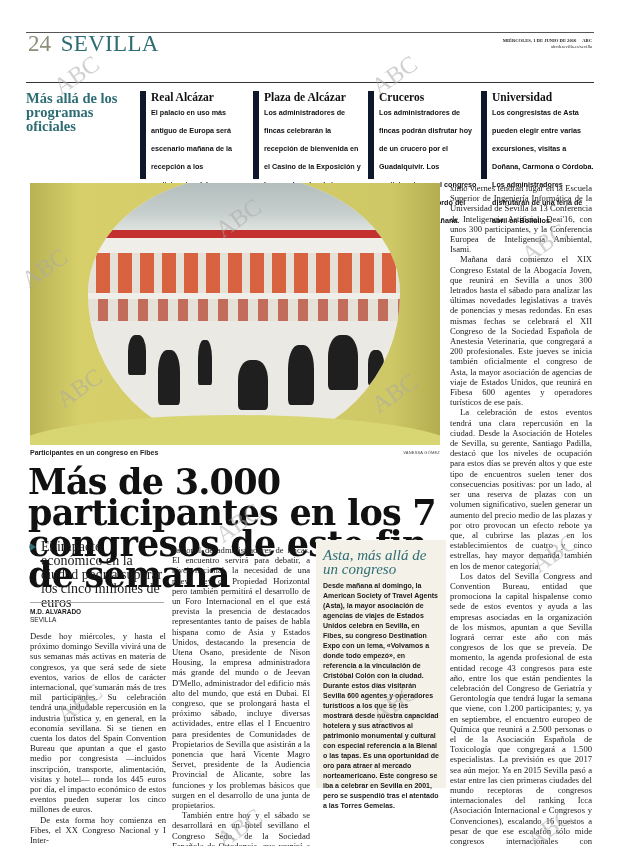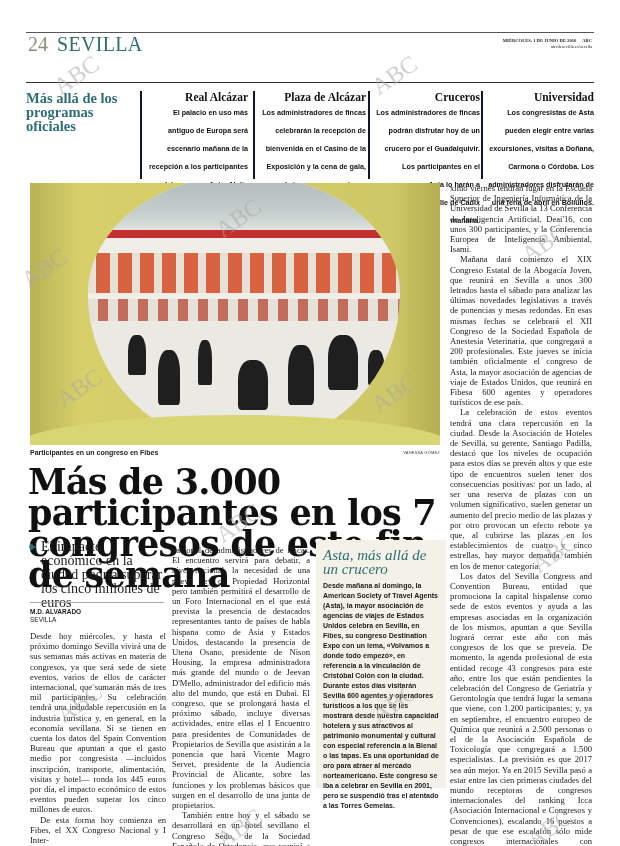--- a/index.html
+++ b/index.html
@@ -2,33 +2,33 @@
 <html><head>
 <meta charset="utf-8">
 <style>
   * { box-sizing: border-box; margin: 0; padding: 0; }
   html, body { width: 620px; height: 846px; background: #ffffff; overflow: hidden; }
   body { position: relative; font-family: "DejaVu Serif", serif; color: #1a1a1a; }
 
   .rule-top { position: absolute; left: 26px; right: 26px; top: 32px; height: 1px; background: #555; }
   .rule-sec { position: absolute; left: 26px; right: 26px; top: 82px; height: 1px; background: #333; }
 
-  .folio { position: absolute; left: 28px; top: 35px; font-family: "Liberation Serif", serif; font-size: 20px; line-height: 18px; }
+  .folio { position: absolute; left: 28px; top: 35px; font-family: "Liberation Serif", serif; font-size: 23px; line-height: 18px; }
   .folio .pnum { color: #8a8f7a; margin-right: 4px; }
   .folio .sect { color: #2f6d74; letter-spacing: 0.3px; }
 
   .dateline { position: absolute; right: 28px; top: 38px; text-align: right; font-family: "Liberation Serif", serif; font-size: 4.6px; line-height: 6px; color: #222; }
   .dateline .row1 { font-weight: bold; }
   .dateline .brand { font-weight: bold; margin-left: 6px; }
 
   
   .strip { position: absolute; top: 91px; left: 26px; right: 26px; height: 88px; }
   .strip-title { position: absolute; left: 0; top: 0; width: 108px; font-family: "Liberation Serif", serif; font-weight: bold; font-size: 14.5px; line-height: 14px; color: #2f6d74; }
   .strip-title span { display: block; }
-  .strip-item { position: absolute; top: 0; border-left: 2px solid #0f172a; padding-left: 5px; height: 88px; text-align: right; }
+  .strip-item { position: absolute; top: 0; border-left: 6px solid #0f172a; padding-left: 5px; height: 88px; }
   .strip-item .h { font-family: "Liberation Serif", serif; font-weight: bold; font-size: 11.5px; line-height: 12px; color: #111; }
   .strip-item .b { font-family: "Liberation Sans", sans-serif; font-weight: bold; font-size: 7.2px; line-height: 18px; color: #111; margin-top: 1px; }
 
   
   .photo { position: absolute; left: 30px; top: 183px; width: 410px; height: 262px; background: #c9c25a; overflow: hidden; }
   .photo .wall { position: absolute; inset: 0; background: linear-gradient(90deg, #b8b255 0%, #d6cf6a 12%, #cfc866 88%, #b4ad50 100%); }
   .photo .oval { position: absolute; left: 58px; top: -8px; width: 312px; height: 270px; border-radius: 50% 50% 48% 48% / 44% 44% 56% 56%; background: #f0eee8; overflow: hidden; }
   .photo .dome { position: absolute; left: 0; right: 0; top: 0; height: 55px; background: linear-gradient(180deg, #aeb9b9 0%, #c6cfcd 70%, #dfe3df 100%); }
   .photo .band { position: absolute; left: 0; right: 0; top: 55px; height: 8px; background: #c3302e; }
   .photo .gallery { position: absolute; left: 0; right: 0; top: 78px; height: 40px; background: repeating-linear-gradient(90deg, #e4e0d6 0 8px, #d6522e 8px 22px); opacity: 0.9; }
@@ -138,21 +138,21 @@
 <div class="col col1">
   <p>Desde hoy miércoles, y hasta el próximo domingo Sevilla vivirá una de sus semanas más activas en materia de congresos, ya que será sede de siete eventos, varios de ellos de carácter internacional, que sumarán más de tres mil participantes. Su celebración tendrá una indudable repercusión en la industria turística y, en general, en la economía sevillana. Si se tienen en cuenta los datos del Spain Convention Bureau que apuntan a que el gasto medio por congresista —incluidos inscripción, transporte, alimentación, visitas y hotel— ronda los 445 euros por día, el impacto económico de estos eventos pueden superar los cinco millones de euros.</p>
   <p>De esta forma hoy comienza en Fibes, el XX Congreso Nacional y I Inter-</p>
 </div>
 <div class="col col2">
   <p>nacional de administradores de fincas. El encuentro servirá para debatir, a nivel nacional, la necesidad de una nueva Ley de Propiedad Horizontal pero también permitirá el desarrollo de un Foro Internacional en el que está prevista la presencia de destacados representantes tanto de países de habla hispana como de Asia y Estados Unidos, destacando la presencia de Utena Osano, presidente de Nison Housing, la empresa administradora más grande del mundo o de Jeevan D'Mello, administrador del edificio más alto del mundo, que está en Dubai. El congreso, que se prolongará hasta el próximo sábado, incluye diversas actividades, entre ellas el I Encuentro para presidentes de Comunidades de Propietarios de Sevilla que asistirán a la ponencia que hará Vicente Magro Servet, presidente de la Audiencia Provincial de Alicante, sobre las funciones y los problemas básicos que surgen en el desarrollo de una junta de propietarios.</p>
   <p>También entre hoy y el sábado se desarrollará en un hotel sevillano el Congreso Sedo, de la Sociedad Española de Ortodoncia, que reunirá a unos 550 participantes, y entre hoy y el pró-</p>
 </div>
 
 <div class="box">
-  <div class="t">Asta, más allá de un crucero</div>
+  <div class="t">Asta, más allá de un congreso</div>
   <div class="b">Desde mañana al domingo, la American Society of Travel Agents (Asta), la mayor asociación de agencias de viajes de Estados Unidos celebra en Sevilla, en Fibes, su congreso Destination Expo con un lema, «Volvamos a donde todo empezó», en referencia a la vinculación de Cristóbal Colón con la ciudad. Durante estos días visitarán Sevilla 600 agentes y operadores turísticos a los que se les mostrará desde nuestra capacidad hotelera y sus atractivos al patrimonio monumental y cultural con especial referencia a la Bienal o las tapas. Es una oportunidad de oro para atraer al mercado norteamericano. Este congreso se iba a celebrar en Sevilla en 2001, pero se suspendió tras el atentado a las Torres Gemelas.</div>
 </div>
 
 <div class="col col4">
   <p>ximo viernes tendrán lugar en la Escuela Superior de Ingeniería Informática de la Universidad de Sevilla la 13 Conferencia de Inteligencia Artificial, Deai'16, con unos 300 participantes, y la Conferencia Europea de Inteligencia Ambiental, Isami.</p>
   <p>Mañana dará comienzo el XIX Congreso Estatal de la Abogacía Joven, que reunirá en Sevilla a unos 300 letrados hasta el sábado para analizar las últimas novedades legislativas a través de ponencias y mesas redondas. En esas mismas fechas se celebrará el XII Congreso de la Sociedad Española de Anestesia Veterinaria, que congregará a 200 profesionales. Este jueves se inicia también oficialmente el congreso de Asta, la mayor asociación de agencias de viaje de Estados Unidos, que reunirá en Fibesa 600 agentes y operadores turísticos de ese país.</p>
   <p>La celebración de estos eventos tendrá una clara repercusión en la ciudad. Desde la Asociación de Hoteles de Sevilla, su gerente, Santiago Padilla, destacó que los niveles de ocupación para estos días se prevén altos y que este tipo de encuentros suelen tener dos consecuencias positivas: por un lado, al ser una reserva de plazas con un volumen significativo, suelen generar un aumento del precio medio de las plazas y por otro provocan un efecto rebote ya que, al cubrirse las plazas en los establecimientos de cuatro y cinco estrellas, hay mayor demanda también en los de menor categoría.</p>
   <p>Los datos del Sevilla Congress and Convention Bureau, entidad que promociona la capital hispalense como sede de estos eventos y ayuda a las empresas asociadas en la organización de los mismos, apuntan a que Sevilla logrará cerrar este año con más congresos de los que se preveía. De momento, la agenda profesional de esta entidad recoge 43 congresos para este año, entre los que están pendientes la celebración del Congreso de Geriatría y Gerontología que tendrá lugar la semana que viene, con 1.200 participantes; y, ya en septiembre, el encuentro europeo de Química que reunirá a 2.500 personas o el de la Asociación Española de Toxicología que congregará a 1.500 especialistas. La previsión es que 2017 sea aún mejor. Ya en 2015 Sevilla pasó a estar entre las cien primeras ciudades del mundo receptoras de congresos internacionales del ranking Icca (Asociación Internacional e Congresos y Convenciones), escalando 16 puestos a pesar de que ese escalafón sólo mide congresos internacionales con determinadas características y que en el caso de la capital hispalense sólo contabilizó 27 de los eventos celebrados.</p>
 </div>
 

